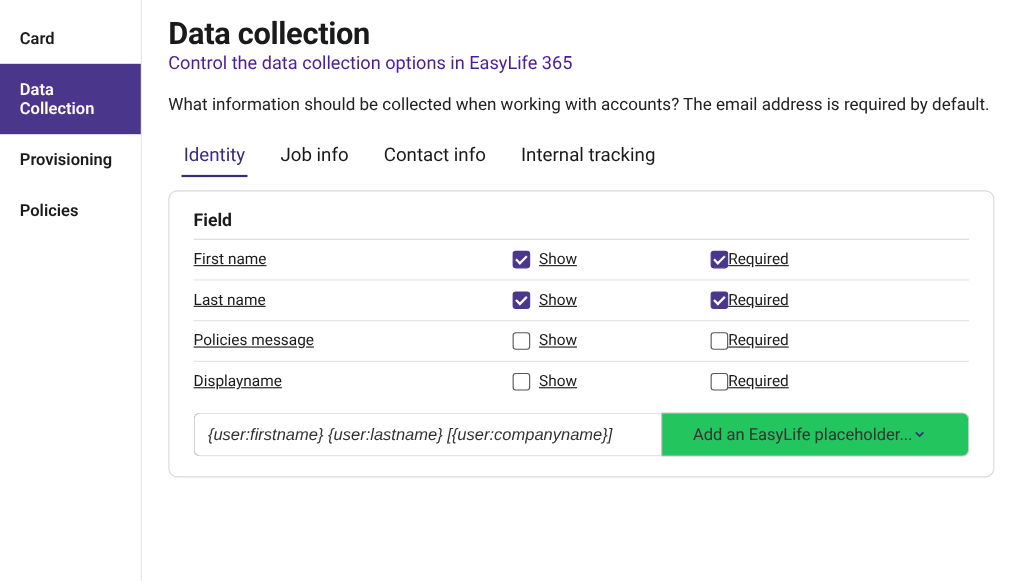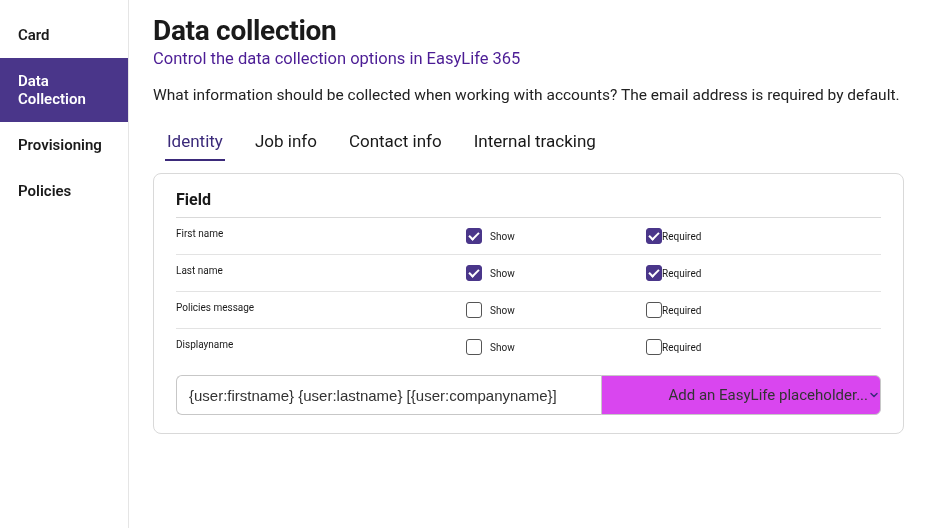--- a/index.html
+++ b/index.html
@@ -79,21 +79,22 @@
     font-size: 16px;
     font-weight: 700;
     padding-bottom: 8px;
     border-bottom: 1px solid #d9d9d9;
   }
   .field-row {
     display: flex;
     align-items: flex-start;
     padding: 10px 0;
     border-bottom: 1px solid #e3e3e3;
-    font-size: 10px;
+    font-size: 14px;
+    text-decoration: underline;
   }
   .field-row:last-of-type { border-bottom: none; }
   .field-name { flex: 0 0 290px; }
   .field-show { flex: 0 0 180px; display: flex; align-items: center; gap: 8px; }
   .field-req  { flex: 1; display: flex; align-items: center; gap: 0; }
   .cb {
     width: 16px;
     height: 16px;
     border: 1.5px solid #555;
     border-radius: 3px;
@@ -123,32 +124,33 @@
   }
   .pattern-input {
     flex: 1;
     border: 1px solid #c7c7c7;
     border-right: none;
     border-radius: 6px 0 0 6px;
     padding: 10px 12px;
     font-size: 15px;
     color: #333;
     background: #fff;
+    font-style: italic;
   }
   .pattern-select {
     width: 280px;
     border: 1px solid #c7c7c7;
     border-radius: 0 6px 6px 0;
-    padding: 10px 0;
+    padding: 10px 28px;
     font-size: 15px;
     color: #333;
-    background: #d946ef;
-    display: flex;
-    align-items: center;
-    justify-content: flex-end;
+    background: #22c55e;
+    display: flex;
+    align-items: center;
+    justify-content: flex-start;
     cursor: pointer;
   }
   .chevron {
     width: 12px;
     height: 12px;
     display: inline-flex;
     align-items: center;
     justify-content: center;
   }
   .chevron svg { stroke: #3b2a7a; }

